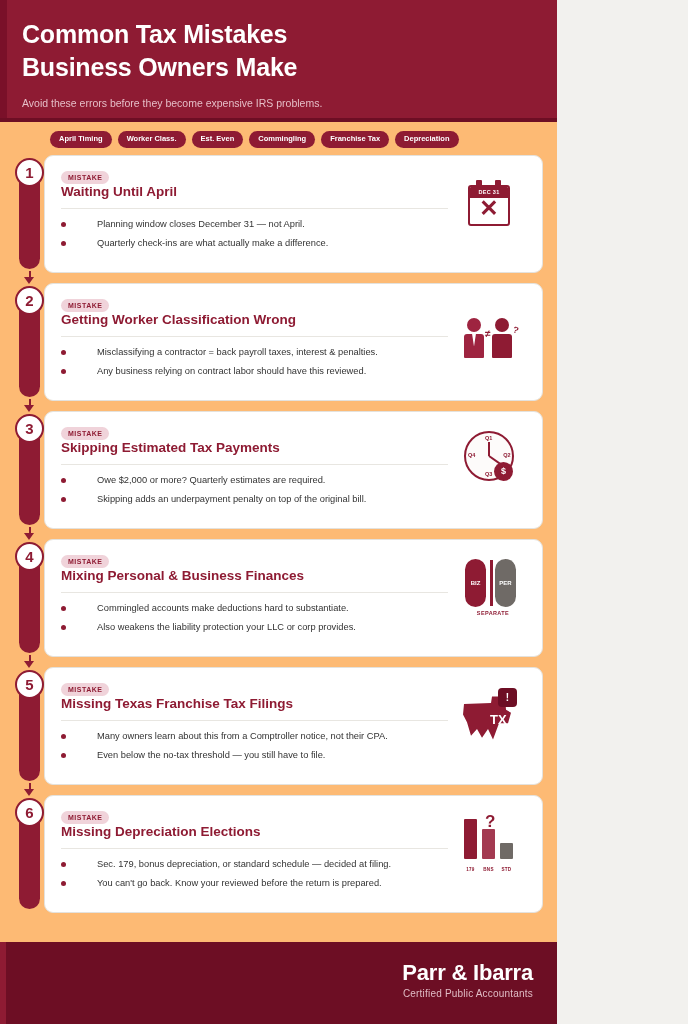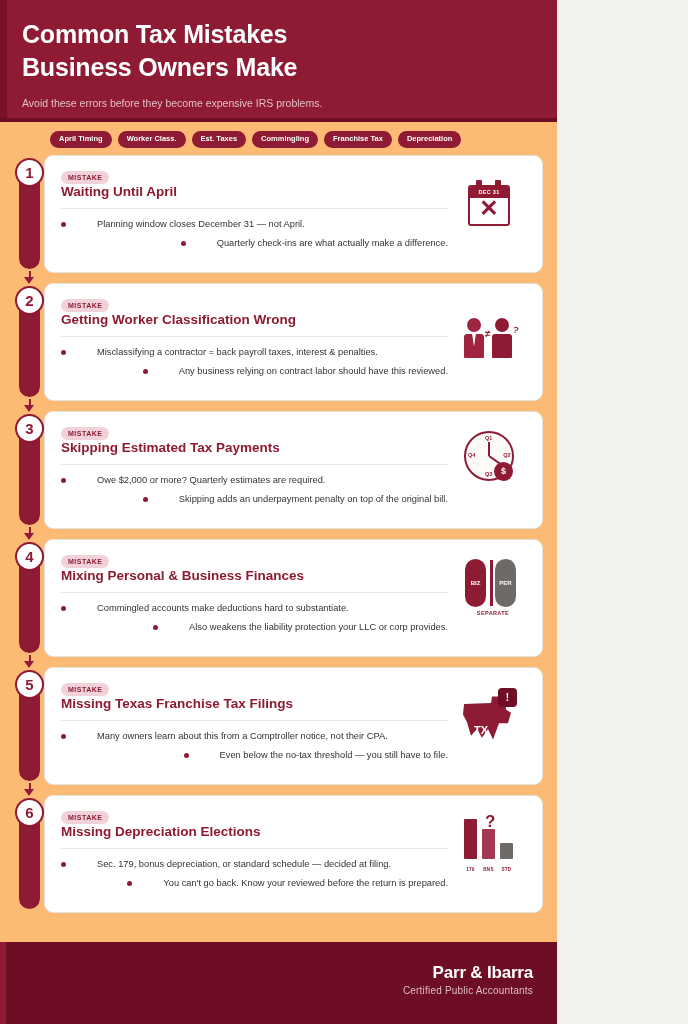--- a/index.html
+++ b/index.html
@@ -199,21 +199,21 @@
   .bullets { list-style: none; }
   .bullets li {
     display: flex;
     align-items: flex-start;
     font-size: 9.3px;
     line-height: 1.45;
     color: #333333;
     margin-bottom: 6px;
     gap: 24px;
   }
-  .bullets li:last-child { margin-bottom: 0; justify-content: flex-end; }
+  .bullets li:last-child { margin-bottom: 0; }
   .dot {
     flex: 0 0 auto;
     width: 5px; height: 5px;
     border-radius: 50%;
     background: #8e1b33;
     margin: 4px 7px 0 0;
   }
 
   
   .icon-slot {
@@ -391,25 +391,24 @@
     width: 50px; height: 48px;
     background: #8e1b33;
     clip-path: polygon(
       4% 22%, 58% 20%, 60% 6%, 86% 6%, 88% 34%,
       98% 40%, 92% 62%, 74% 62%, 62% 96%, 52% 74%,
       40% 92%, 30% 74%, 18% 88%, 10% 60%, 2% 44%
     );
   }
   .tx .lbl {
     position: absolute;
-    left: 12px; top: 24px;
+    left: 28px; top: 24px;
     color: #ffffff;
-    font-size: 11px;
-    font-weight: bold;
-    margin-top: 12px;
+    font-size: 13px;
+    font-weight: bold;
   }
   .tx .alert {
     position: absolute;
     left: 36px; top: 0;
     width: 19px; height: 19px;
     border-radius: 4px;
     background: #6d0e24;
     color: #ffffff;
     font-size: 10px;
     font-weight: bold;
@@ -464,21 +463,21 @@
   }
   .footer::before {
     content: "";
     position: absolute;
     left: 0; top: 0; bottom: 0;
     width: 6px;
     background: #8e1b33;
   }
   .f-name {
     color: #ffffff;
-    font-size: 17px;
+    font-size: 22px;
     font-weight: bold;
     text-align: right;
     line-height: 1.1;
     letter-spacing: -0.2px;
   }
   .f-tag {
     color: #e0bcc5;
     font-size: 10px;
     text-align: right;
     margin-top: 3px;
@@ -494,21 +493,21 @@
     <div class="h-title">
       <div>Common Tax Mistakes</div>
       <div>Business Owners Make</div>
     </div>
     <div class="h-sub">Avoid these errors before they become expensive IRS problems.</div>
   </div>
 
   <div class="chips">
     <div class="chip">April Timing</div>
     <div class="chip">Worker Class.</div>
-    <div class="chip">Est. Taxes</div>
+    <div class="chip">Est. Even</div>
     <div class="chip">Commingling</div>
     <div class="chip">Franchise Tax</div>
     <div class="chip">Depreciation</div>
   </div>
 
   <div class="list">
 
     <div class="row">
       <div class="rail">
         <div class="rail-bar"></div>

